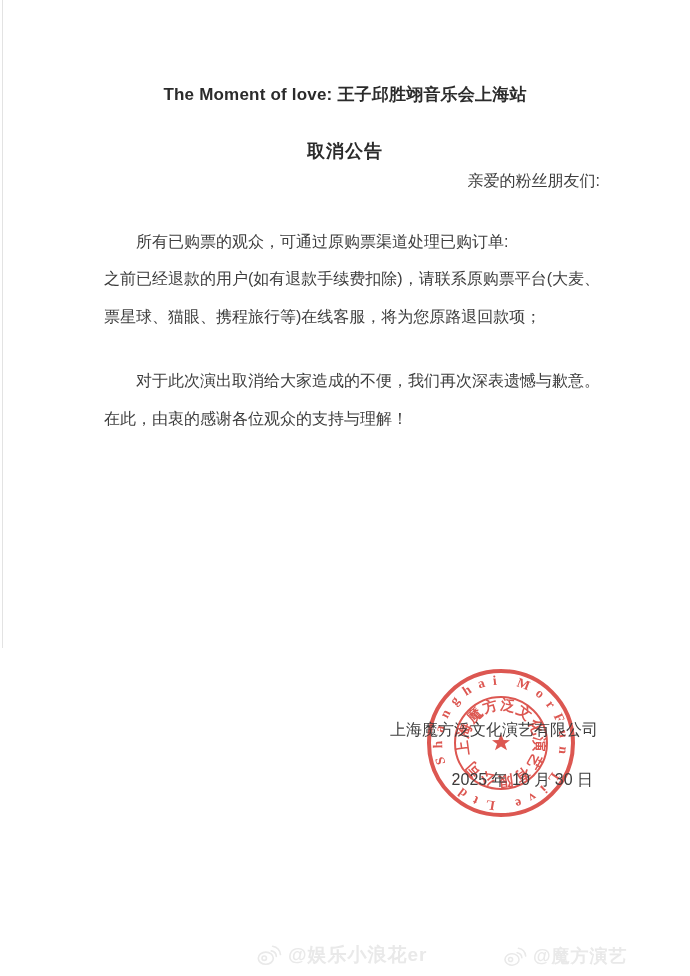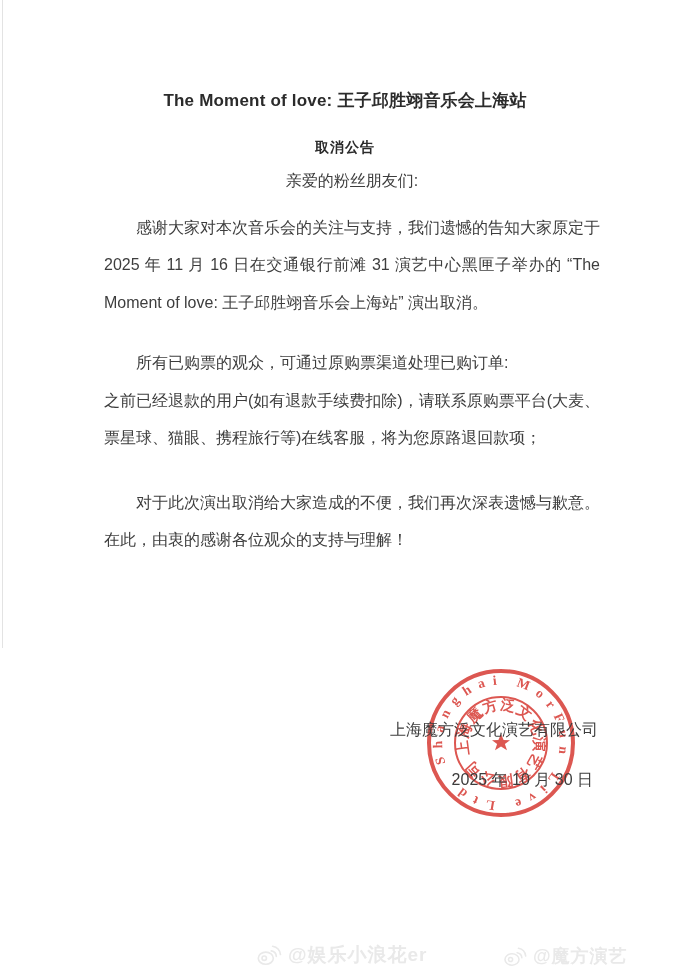--- a/index.html
+++ b/index.html
@@ -15,38 +15,38 @@
   body{
     background:var(--page-bg);
     font-family:"Liberation Sans","DejaVu Sans",sans-serif;
     color:var(--text-color);
     position:relative;
   }
   .page{position:absolute;inset:0;background:var(--page-bg);}
   .page-edge{position:absolute;left:2px;top:0;width:1px;height:648px;background:var(--edge-line);}
 
   .title1{
-    position:absolute;top:89px;left:0;right:0;
+    position:absolute;top:83px;left:0;right:0;
     text-align:center;font-size:17px;font-weight:bold;color:var(--title-color);
     letter-spacing:.2px;
   }
   .title2{
     position:absolute;top:139px;left:0;right:0;
-    text-align:center;font-size:14px;font-weight:bold;color:var(--title-color);
+    text-align:center;font-size:18px;font-weight:bold;color:var(--title-color);
     letter-spacing:1px;
   }
 
   .doc{
     position:absolute;left:104px;top:162px;width:496px;
     font-size:16px;line-height:37.5px;text-align:justify;
     color:var(--text-color);
   }
   .doc p{margin:0;}
   .doc .indent{text-indent:2em;}
-  .doc .greeting{margin-bottom:9px;text-align:center;}
+  .doc .greeting{margin-bottom:9px;text-align:right;}
   .doc .gap-lg{margin-top:23px;}
   .doc .gap-sm{margin-top:2px;}
   .doc .gap-md{margin-top:27px;}
   .doc b{color:#333;}
 
   .stamp{
     position:absolute;left:423px;top:665px;width:156px;height:156px;
     opacity:.9;z-index:1;
   }
   .stamp svg{width:100%;height:100%;}
@@ -81,21 +81,20 @@
 
 <div class="page">
 
   <div class="page-edge"></div>
 
   <div class="title1">The Moment of love: 王子邱胜翊音乐会上海站</div>
   <div class="title2">取消公告</div>
 
   <div class="doc">
     <p class="greeting">亲爱的粉丝朋友们:</p>
-    <p class="indent">感谢大家对本次音乐会的关注与支持，我们遗憾的告知大家原定于 2025 年 11 月 16 日在交通银行前滩 31 演艺中心黑匣子举办的 “The Moment of love: 王子邱胜翊音乐会上海站” 演出取消。</p>
     <p class="indent gap-lg">所有已购票的观众，可通过原购票渠道处理已购订单:</p>
     <p>之前已经退款的用户(如有退款手续费扣除)，请联系原购票平台(大麦、票星球、猫眼、携程旅行等)在线客服，将为您原路退回款项；</p>
     <p class="indent gap-md">对于此次演出取消给大家造成的不便，我们再次深表遗憾与歉意。在此，由衷的感谢各位观众的支持与理解！</p>
   </div>
 
   <div class="stamp">
     <svg viewBox="-78 -78 156 156" xmlns="http://www.w3.org/2000/svg">
       <defs>
         <path id="outerTextPath" d="M -55.44 20.18 A 59 59 0 0 1 55.44 -20.18 A 59 59 0 0 1 -55.44 20.18" fill="none"></path>
         <path id="innerTextPath" d="M -31.48 11.46 A 33.5 33.5 0 0 1 31.48 -11.46 A 33.5 33.5 0 0 1 -31.48 11.46" fill="none"></path>

